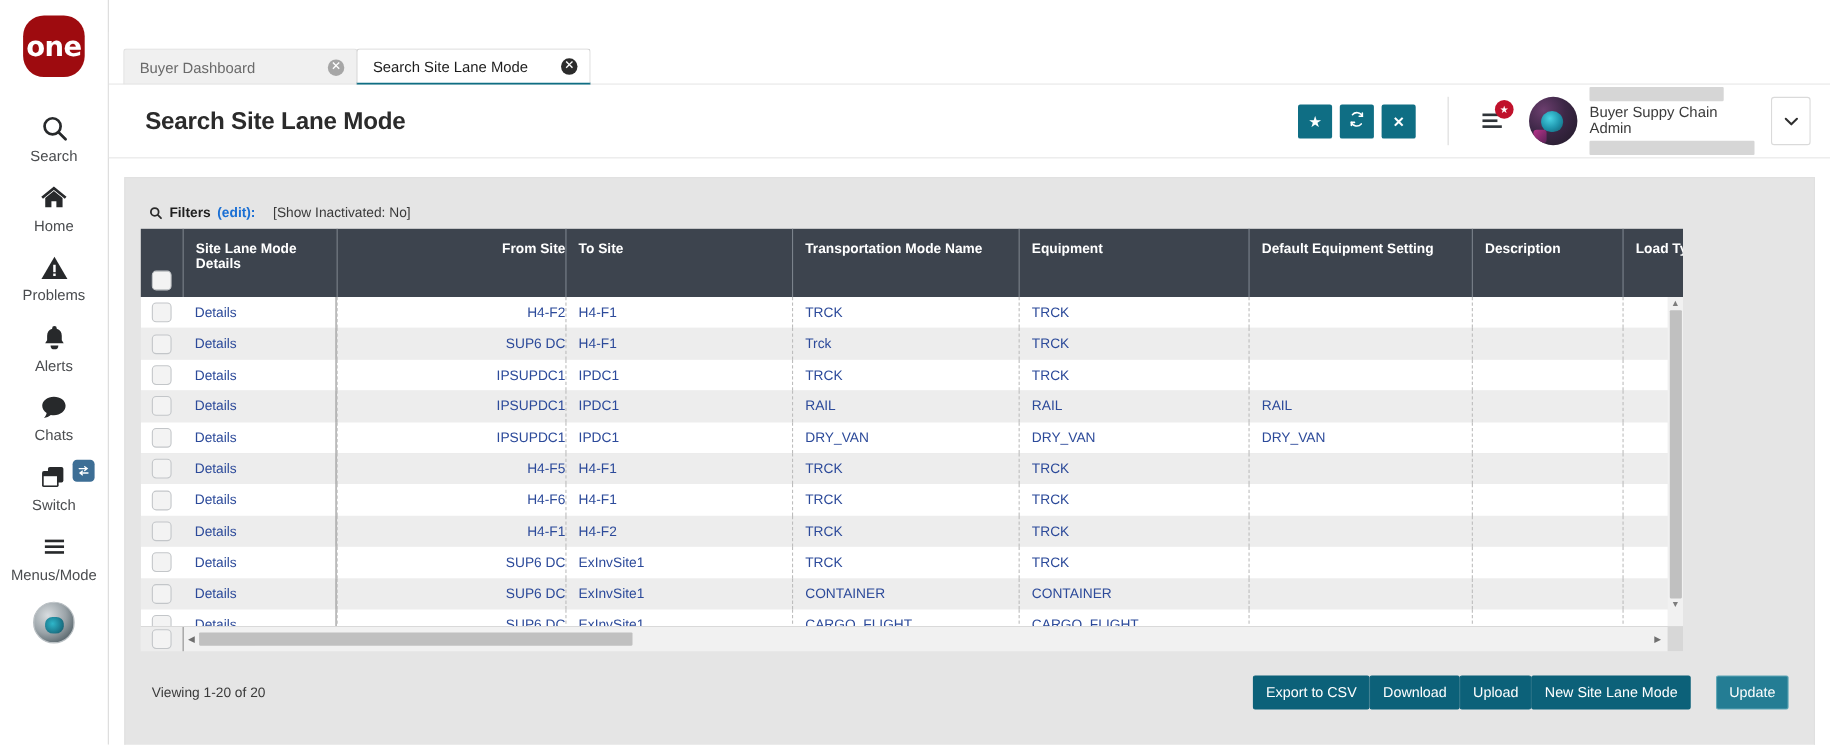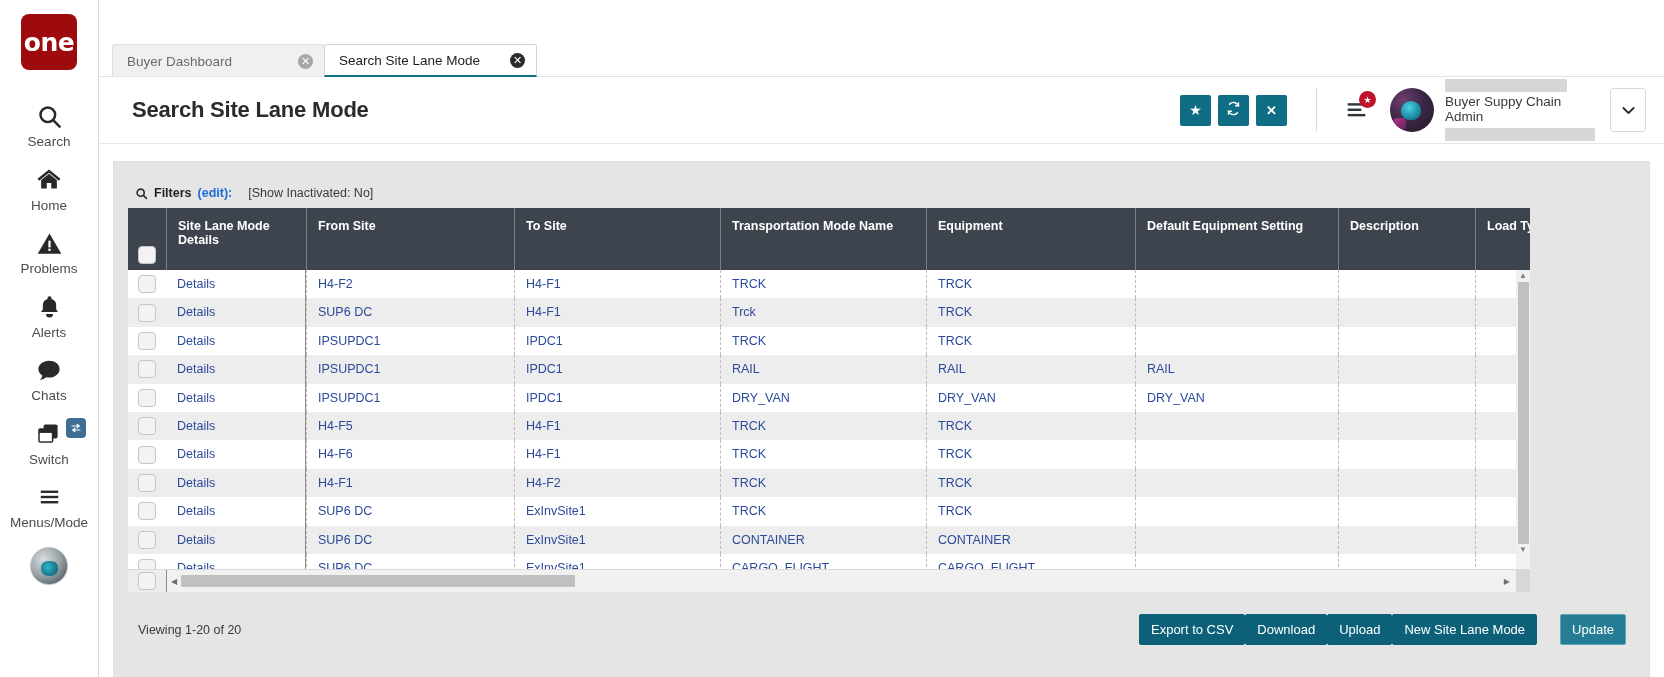--- a/index.html
+++ b/index.html
@@ -12,21 +12,21 @@
   .app { position: relative; width: 1664px; height: 677px; display: flex; background:#ffffff; }
 
   
   .rail {
     width: 99px; flex: 0 0 99px; height: 677px;
     background: #ffffff; border-right: 1px solid #d8d8d8;
     display: flex; flex-direction: column; align-items: center;
     padding-top: 14px;
   }
   .logo {
-    width: 56px; height: 56px; border-radius: 8px;
+    width: 56px; height: 56px; border-radius: 19px;
     background: #9e0b0f; color: #fff;
     display: flex; align-items: center; justify-content: center;
     font-size: 25px; font-weight: 700; letter-spacing: -0.5px;
     font-family: "DejaVu Sans", sans-serif;
   }
   .rail-items { margin-top: 22px; width: 100%; display: flex; flex-direction: column; align-items: center; }
   .rail-item {
     width: 100%; padding: 9px 0 7px; display: flex; flex-direction: column;
     align-items: center; gap: 4px; cursor: pointer; position: relative;
   }
@@ -131,21 +131,21 @@
 
   
   .grid-wrap { position: relative; width: 1402px; }
   .grid-head {
     display: flex; background: #3d444e; color: #fff; height: 62px;
   }
   .gh { font-size: 12.5px; font-weight: 700; padding: 11px 0 0 11px; border-left: 1px solid #7b828b; }
   .gh:first-child { border-left: none; }
   .c-chk   { width: 38px;  flex:0 0 38px; }
   .c-det   { width: 140px; flex:0 0 140px; }
-  .c-from  { width: 208px; flex:0 0 208px; }
+  .c-from  { width: 208px; flex:0 0 208px;text-align:right; }
   .c-to    { width: 206px; flex:0 0 206px; }
   .c-tmn   { width: 206px; flex:0 0 206px; }
   .c-eq    { width: 209px; flex:0 0 209px; }
   .c-des   { width: 203px; flex:0 0 203px; }
   .c-desc  { width: 137px; flex:0 0 137px; }
   .c-load  { width: 55px;  flex:0 0 55px; overflow:hidden; white-space:nowrap; }
 
   .head-chk {
     width: 38px; flex:0 0 38px; display:flex; align-items:flex-end; justify-content:center; padding-bottom: 6px;
   }

